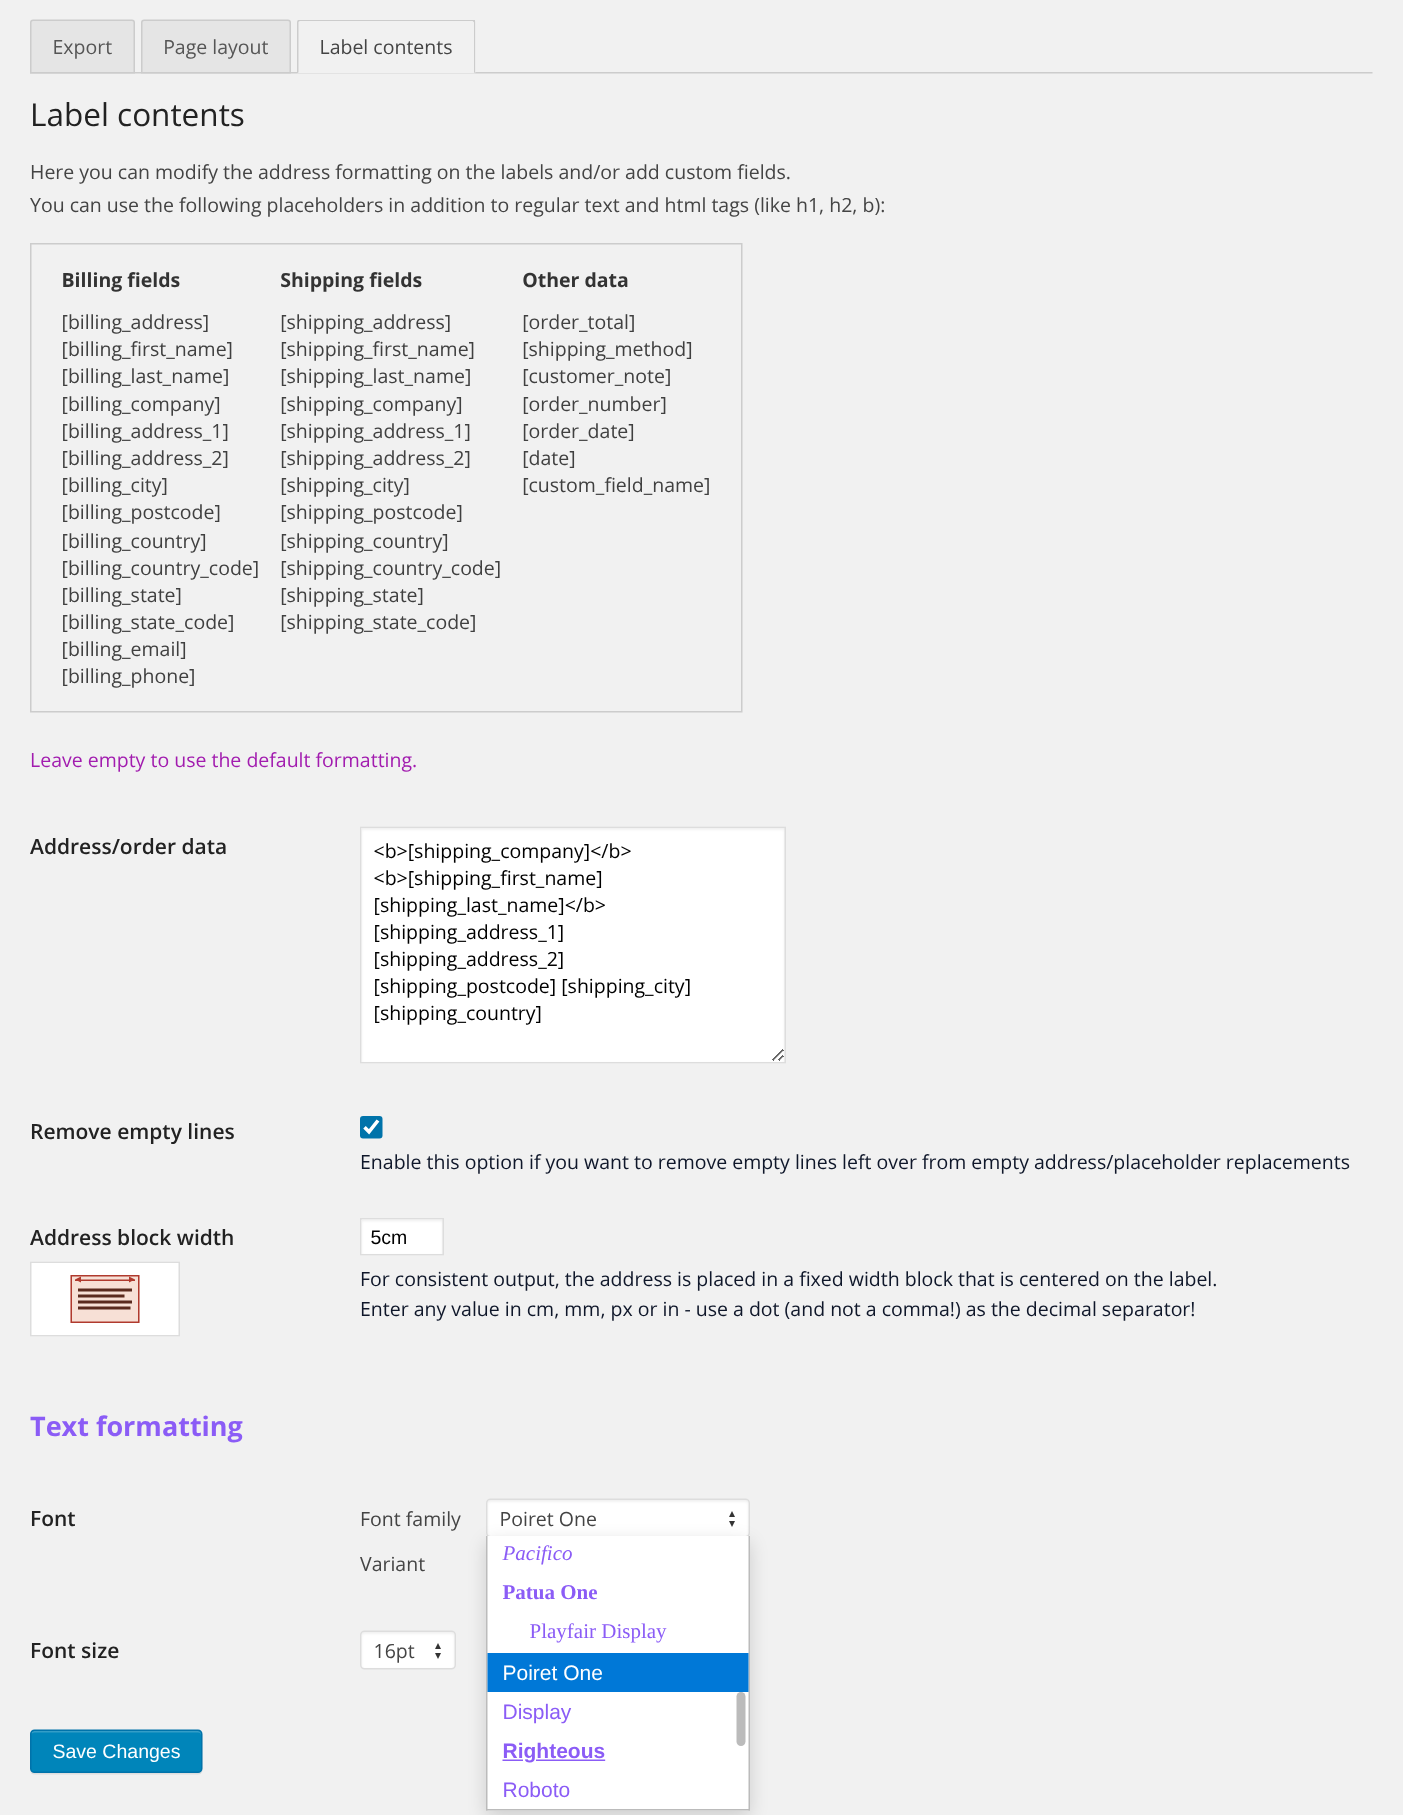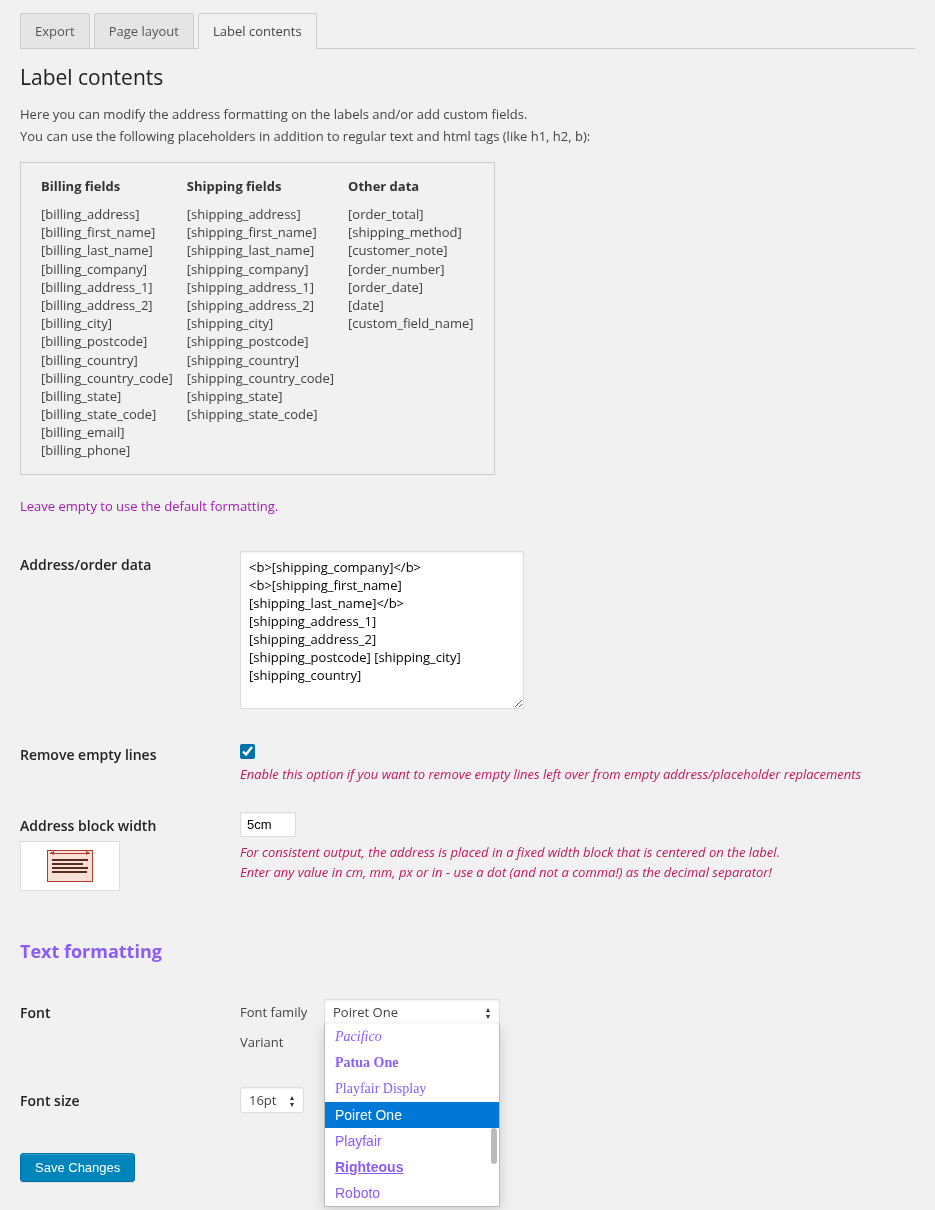--- a/index.html
+++ b/index.html
@@ -75,21 +75,21 @@
       width: 284px;
       height: 158px;
       padding: 6px 8px;
       font-size: 13px;
       font-family: inherit;
       border: 1px solid #ddd;
       background: #fff;
       box-shadow: inset 0 1px 2px rgba(0,0,0,0.07);
       resize: both;
     }
-    .desc { color:#be185d; font-style: italic; margin-top: 6px; line-height:1.5; max-width: 680px; }
+    .desc { color:#0f172a; margin-top: 6px; line-height:1.5; max-width: 680px; }
     input[type="text"].small {
       width: 56px;
       padding: 4px 6px;
       font-size: 13px;
       border: 1px solid #ddd;
       background: #fff;
       box-shadow: inset 0 1px 2px rgba(0,0,0,0.07);
     }
     input[type="checkbox"] { width:15px; height:15px; accent-color:#0073aa; vertical-align:middle; }
     .width-icon {
@@ -283,23 +283,23 @@
             </div>
           </div>
           <div class="field-row">
             <label>Variant</label>
           </div>
           <div class="font-dropdown-wrap">
             <div class="dropdown">
               <div>
                     <div class="opt" style="font: italic 14px cursive;">Pacifico</div>
                     <div class="opt" style="font: bold 14px serif;">Patua One</div>
-                    <div class="opt" style="font: 14px Georgia, serif;">Playfair Display</div>
+                    <div class="opt" style="font: 14px Georgia, serif; margin-left: 18px;">Playfair Display</div>
                     <div class="opt selected" style="font: 300 14px sans-serif;">Poiret One</div>
-                    <div class="opt" style="font: 14px sans-serif;">Playfair</div>
+                    <div class="opt" style="font: 14px sans-serif;">Display</div>
                     <div class="opt" style="font: bold 14px sans-serif; text-decoration: underline;">Righteous</div>
                     <div class="opt" style="font: 14px sans-serif;">Roboto</div>
                   </div>
               <div class="scrollbar">
                 <div class="scrollbar-thumb"></div>
               </div>
             </div>
           </div>
         </div>
       </td>

